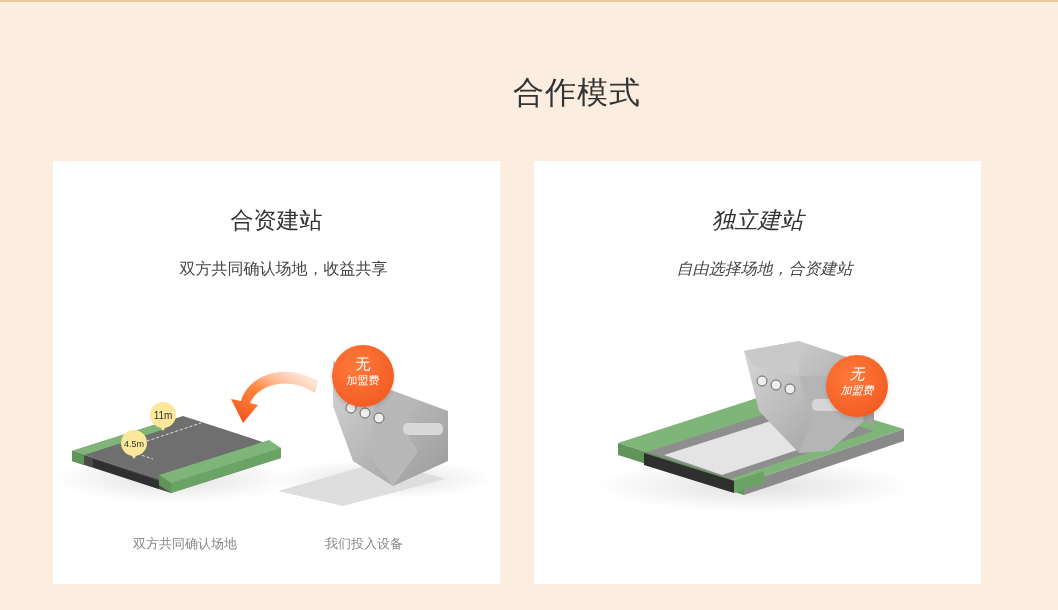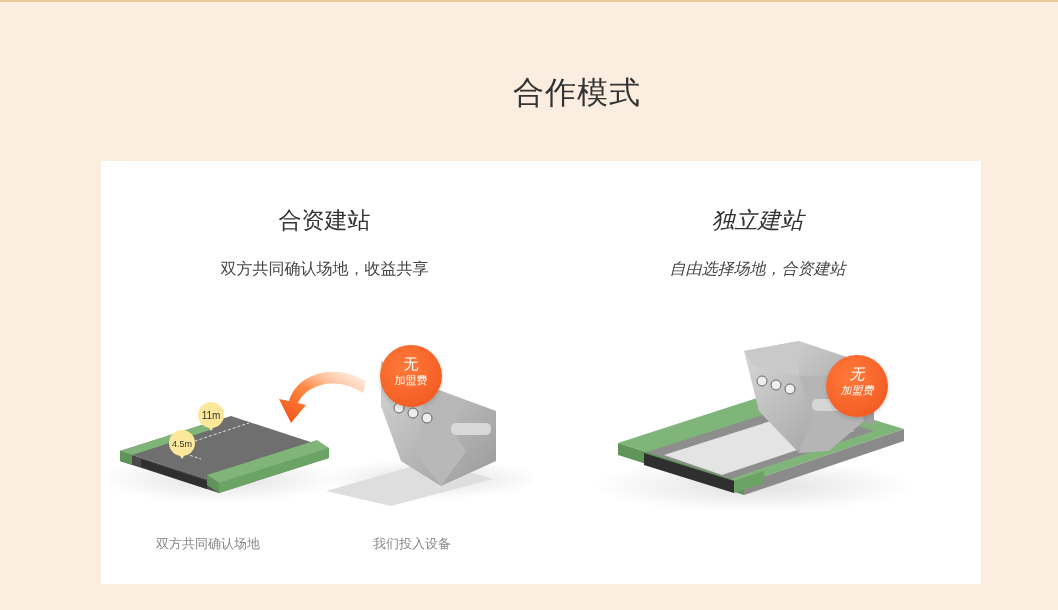--- a/index.html
+++ b/index.html
@@ -1,23 +1,23 @@
 <!DOCTYPE html>
 <html><head>
 <meta charset="utf-8">
 <style>
   html,body{margin:0;padding:0;}
   body{width:1058px;height:610px;background:#fbeee0;overflow:hidden;position:relative;font-family:"DejaVu Sans","Liberation Sans",sans-serif;}
   .topbar{position:absolute;left:0;top:0;width:1058px;height:2px;background:#e9c99a;}
   .section-title{position:absolute;left:0;width:1058px;top:72px;text-align:center;font-size:31px;color:#333;letter-spacing:1px;margin-left:48px;}
   .card{position:absolute;top:161px;width:447px;height:423px;background:#ffffff;}
-  .card.left{left:53px;margin-left:48px;}
+  .card.left{left:53px;}
   .card.right{left:534px;font-style:italic;}
   .card-title{position:absolute;top:44px;left:0;width:100%;text-align:center;font-size:23px;color:#333;}
-  .card-sub{position:absolute;top:98px;left:0;width:100%;text-align:center;font-size:16px;color:#444;}
+  .card-sub{position:absolute;top:98px;left:0;width:100%;text-align:center;font-size:16px;color:#444;padding-left:7px;}
   .caption{position:absolute;top:374px;font-size:13px;color:#888;}
   .illus{position:absolute;left:0;top:0;}
   .badge{position:absolute;width:62px;height:62px;border-radius:50%;background:radial-gradient(circle at 40% 35%,#ff7a3a,#f0531c);color:#fff;text-align:center;box-shadow:0 2px 4px rgba(0,0,0,.15);}
   .badge .b1{display:block;font-size:15px;margin-top:10px;line-height:18px;}
   .badge .b2{display:block;font-size:11px;line-height:16px;}
 </style>
 </head>
 <body>
 
 <div class="topbar"></div>
@@ -87,21 +87,21 @@
       <circle cx="312" cy="252" r="5" fill="#eee" stroke="#666"></circle>
       <circle cx="326" cy="257" r="5" fill="#eee" stroke="#666"></circle>
     </g>
   </svg>
 
   <div class="badge" style="left:279px;top:184px;">
     <span class="b1">无</span>
     <span class="b2">加盟费</span>
   </div>
 
-  <div class="caption" style="left:55px;">双方共同确认场地</div>
+  <div class="caption" style="left:80px;">双方共同确认场地</div>
   <div class="caption" style="left:272px;">我们投入设备</div>
 </div>
 
 <div class="card right">
   <div class="card-title">独立建站</div>
   <div class="card-sub">自由选择场地，合资建站</div>
 
   <svg class="illus" width="447" height="423">
     <defs>
       <linearGradient id="mach2" x1="0" y1="0" x2="1" y2="1">

